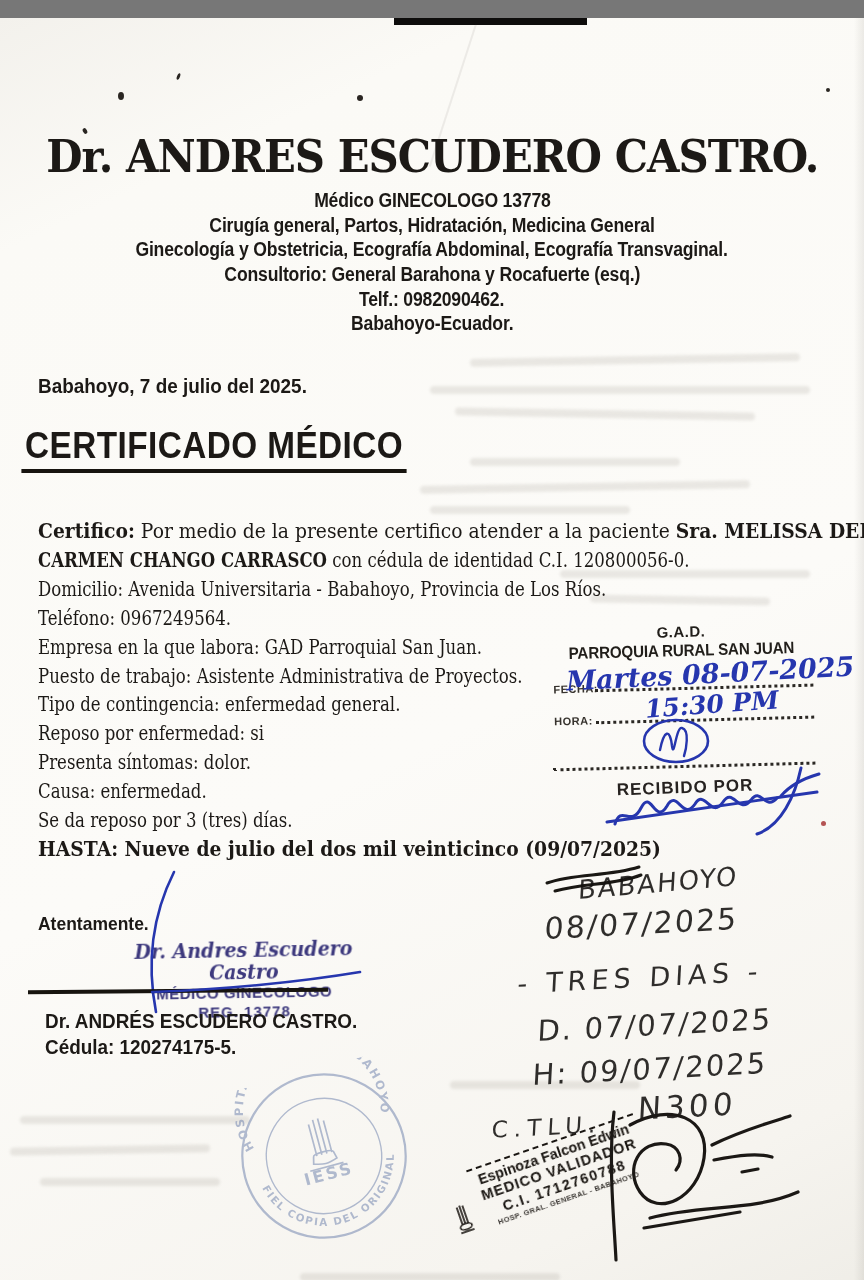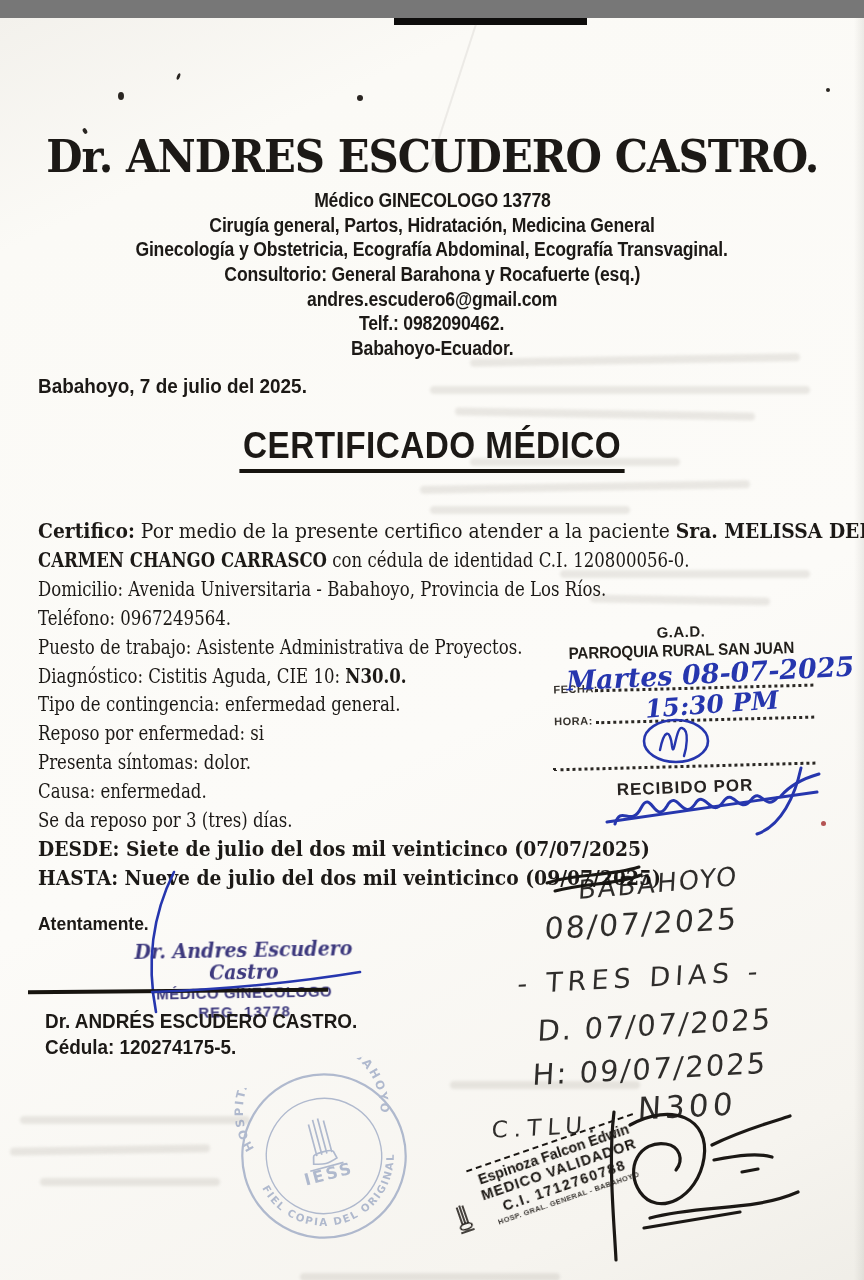--- a/index.html
+++ b/index.html
@@ -10,21 +10,21 @@
   }
   .abs{position:absolute;}
   
   .letterhead{left:0;right:0;top:116px;text-align:center;}
   .lh-title span{display:inline-block;font:700 44px/1.05 "DejaVu Serif",serif;transform:scaleX(.95);letter-spacing:-1px;}
   .lh-line{line-height:23.6px;}
   .lh-line span{display:inline-block;font:700 20px/23.6px "Liberation Sans",sans-serif;transform:scaleX(.88);letter-spacing:-.2px;}
   .lh-gap{height:9px;}
   
   .date-line span{display:inline-block;font:700 21px/1 "Liberation Sans",sans-serif;transform:scaleX(.9);transform-origin:0 50%;}
-  .doc-title{left:0;right:0;top:408px;text-align:center;}
+  .doc-title{left:0;right:0;top:408px;text-align:left;}
   .doc-title span{display:inline-block;font:700 37px/1.1 "Liberation Sans",sans-serif;transform:scaleX(.9);
     border-bottom:4px solid #17140f;padding:0 4px 2px 4px;letter-spacing:.5px;}
   
   .body-block{left:38px;top:500px;width:812px;}
   .bline{white-space:nowrap;line-height:28.9px;font-size:19.5px;}
   .bline .sq{display:inline-block;transform:scaleX(.85);transform-origin:0 50%;}
   .bline .sq95{display:inline-block;transform:scaleX(.96);transform-origin:0 50%;}
   .b{font-weight:700;}
   
   .gad{left:552px;top:606px;width:262px;transform:rotate(-1.5deg);color:#211e1a;}
@@ -96,48 +96,44 @@
   <div class="ghost" style="left:40px;top:1160px;width:180px"></div>
   <div class="ghost" style="left:300px;top:1255px;width:260px"></div>
 
   <div class="abs letterhead">
     <div class="lh-title"><span>Dr. ANDRES ESCUDERO CASTRO.</span></div>
     <div class="lh-gap"></div>
     <div class="lh-line"><span>Médico GINECOLOGO 13778</span></div>
     <div class="lh-line"><span>Cirugía general, Partos, Hidratación, Medicina General</span></div>
     <div class="lh-line"><span>Ginecología y Obstetricia, Ecografía Abdominal, Ecografía Transvaginal.</span></div>
     <div class="lh-line"><span>Consultorio: General Barahona y Rocafuerte (esq.)</span></div>
-    <div class="lh-line"><span>andres.escudero6@gmail.com</span></div>
     <div class="lh-line"><span>Telf.: 0982090462.</span></div>
     <div class="lh-line"><span>Babahoyo-Ecuador.</span></div>
   </div>
 
   <div class="abs date-line" style="left:38px;top:357px"><span>Babahoyo, 7 de julio del 2025.</span></div>
 
   <div class="abs doc-title"><span>CERTIFICADO MÉDICO</span></div>
 
   <div class="abs body-block">
     <div class="bline">
       <span class="sq95"><span class="b">Certifico:</span> <span>Por medio de la presente certifico atender a la paciente</span> <span class="b">Sra. MELISSA DEL</span></span>
     </div>
     <div class="bline">
       <span class="sq"><span class="b">CARMEN CHANGO CARRASCO</span> <span>con cédula de identidad C.I. 120800056-0.</span></span>
     </div>
     <div class="bline"><span class="sq">Domicilio: Avenida Universitaria - Babahoyo, Provincia de Los Ríos.</span></div>
     <div class="bline"><span class="sq">Teléfono: 0967249564.</span></div>
+    <div class="bline"><span class="sq">Empresa en la que labora: GAD Parroquial San Juan.</span></div>
     <div class="bline"><span class="sq">Puesto de trabajo: Asistente Administrativa de Proyectos.</span></div>
-    <div class="bline">
-      <span class="sq"><span>Diagnóstico: Cistitis Aguda, CIE 10:</span> <span class="b">N30.0.</span></span>
-    </div>
     <div class="bline"><span class="sq">Tipo de contingencia: enfermedad general.</span></div>
     <div class="bline"><span class="sq">Reposo por enfermedad: si</span></div>
     <div class="bline"><span class="sq">Presenta síntomas: dolor.</span></div>
     <div class="bline"><span class="sq">Causa: enfermedad.</span></div>
     <div class="bline"><span class="sq">Se da reposo por 3 (tres) días.</span></div>
-    <div class="bline b"><span class="sq95">DESDE: Siete de julio del dos mil veinticinco  (07/07/2025)</span></div>
     <div class="bline b"><span class="sq95">HASTA: Nueve de julio del dos mil veinticinco (09/07/2025)</span></div>
   </div>
 
   <div class="abs gad">
     <div class="gad-org1">G.A.D.</div>
     <div class="gad-org2">PARROQUIA RURAL SAN JUAN</div>
     <div class="gad-row">
       <span class="gad-label">FECHA:</span>
       <span class="gad-dots"></span>
     </div>

